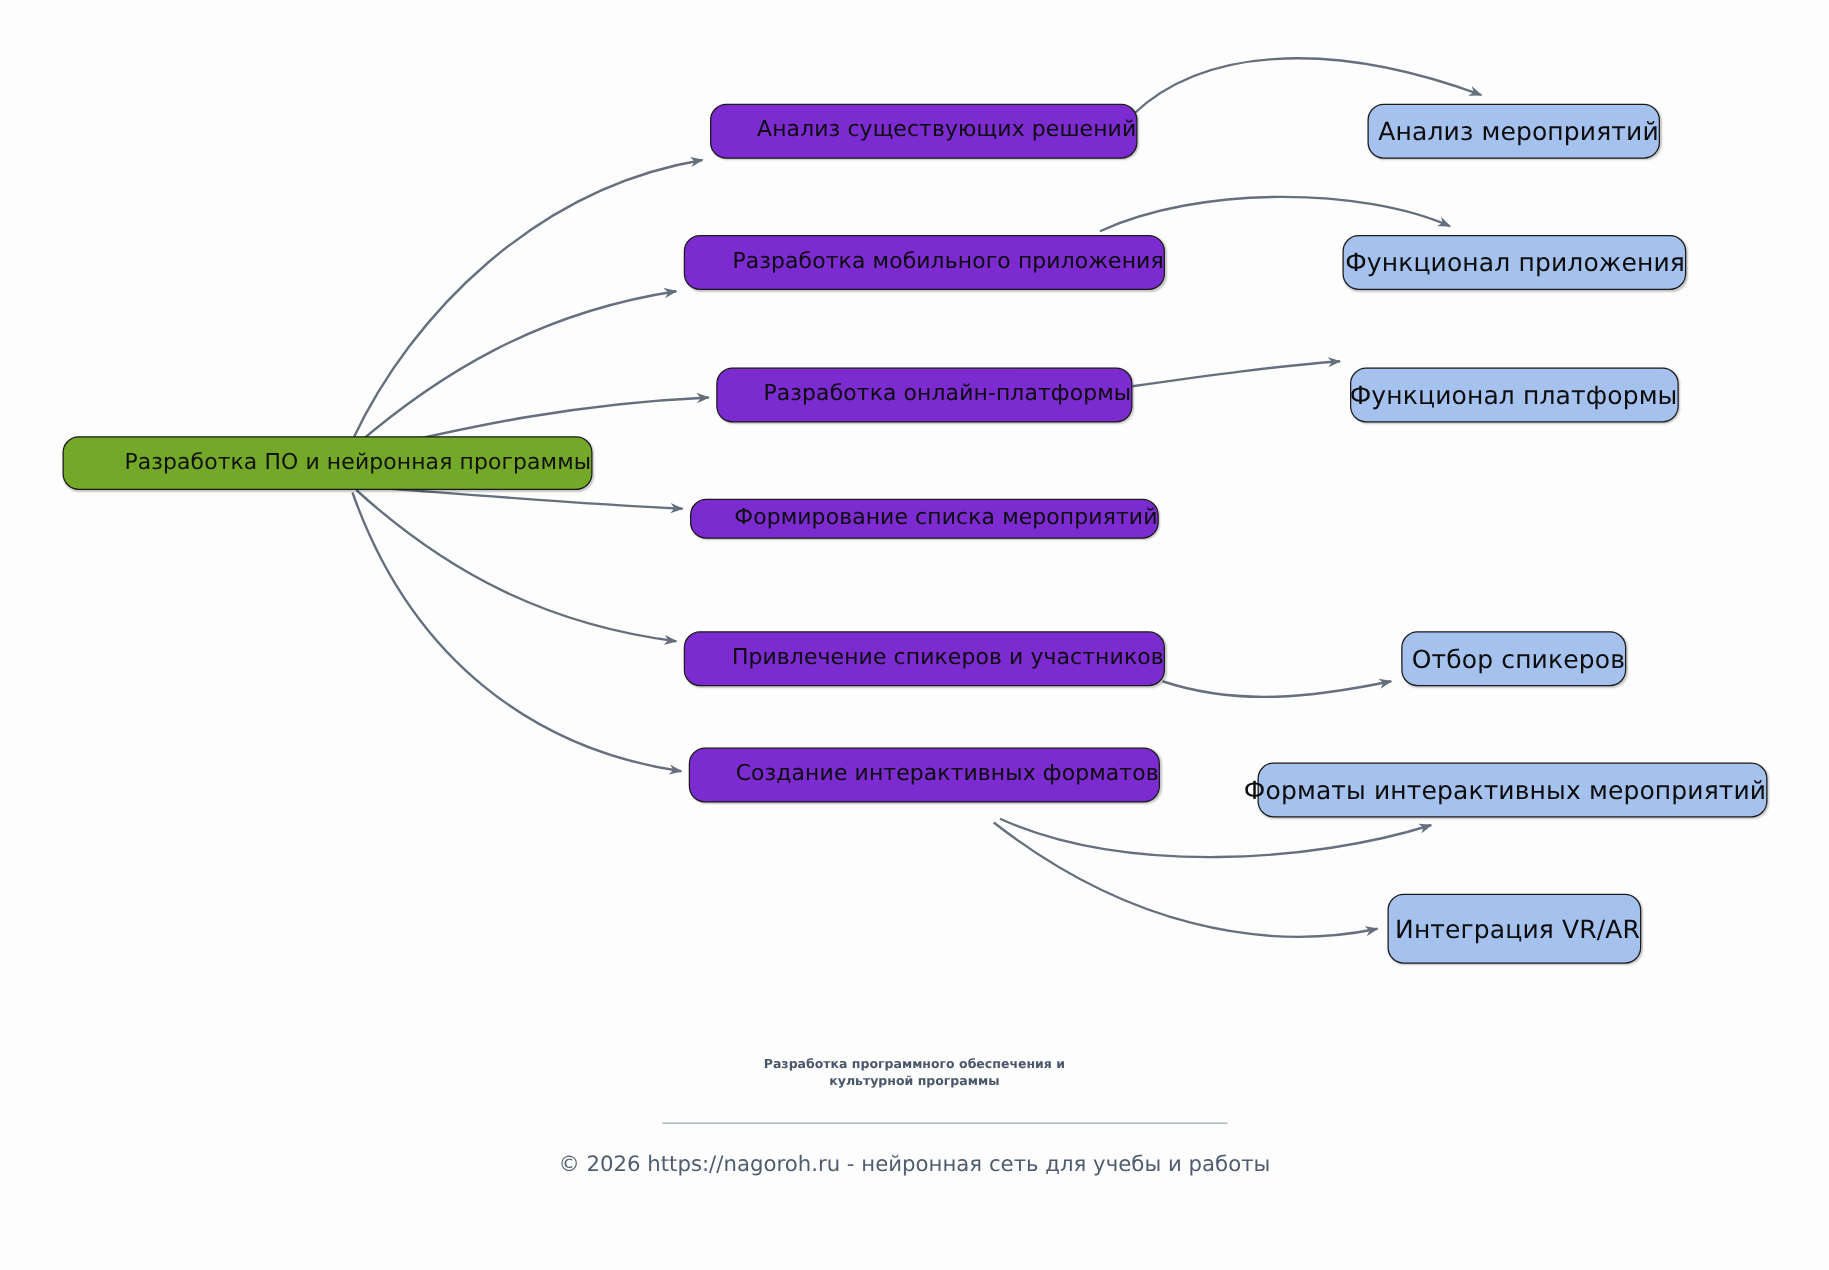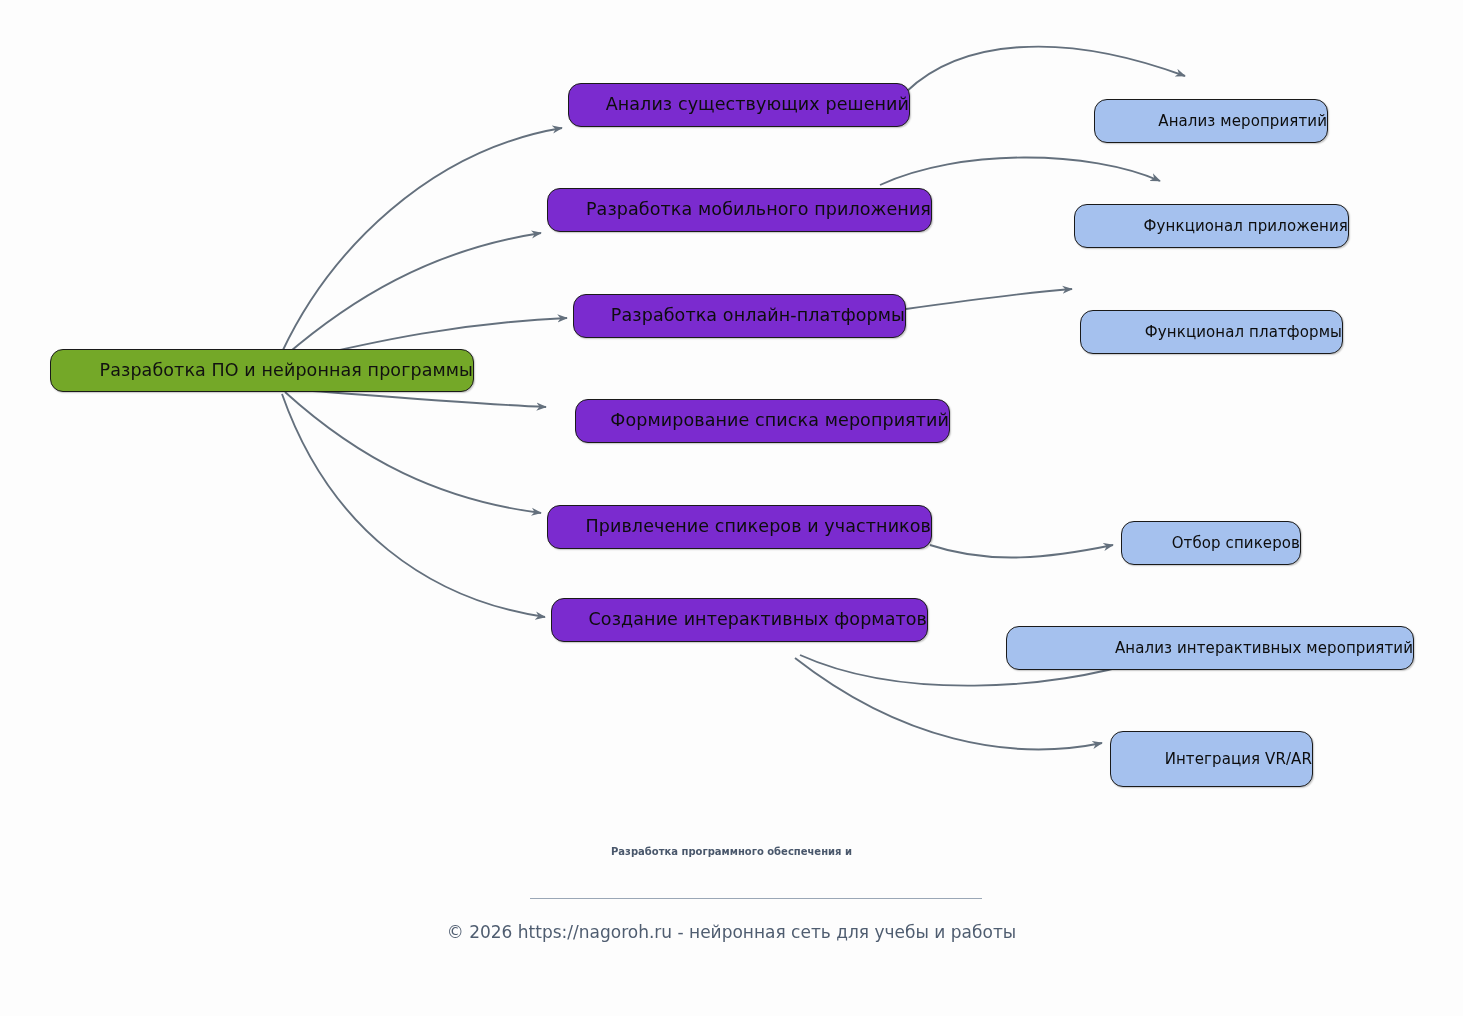--- a/index.html
+++ b/index.html
@@ -45,22 +45,21 @@
     font-size: 17.5px;
   }
   .node-branch {
     background: #7b2bcf;
     color: #0d0d0d;
     font-size: 17.5px;
   }
   .node-leaf {
     background: #a5c1ee;
     color: #0d0d0d;
-    font-size: 15px;
-    margin-top: 16px;
+    font-size: 20px;
   }
   #footer-title {
     position: absolute;
     left: 0;
     width: 1463px;
     text-align: center;
     top: 845px;
     font-size: 10px;
     font-weight: bold;
     color: #49576b;
@@ -121,21 +120,21 @@
   </div>
 
   <div class="node node-branch" style="left:547px; top:188px; width:385px; height:44px;">
     <span class="node-label">Разработка мобильного приложения</span>
   </div>
 
   <div class="node node-branch" style="left:573px; top:294px; width:333px; height:44px;">
     <span class="node-label">Разработка онлайн-платформы</span>
   </div>
 
-  <div class="node node-branch" style="left:575px; top:399px; width:375px; height:44px;">
+  <div class="node node-branch" style="left:552px; top:399px; width:375px; height:32px;">
     <span class="node-label">Формирование списка мероприятий</span>
   </div>
 
   <div class="node node-branch" style="left:547px; top:505px; width:385px; height:44px;">
     <span class="node-label">Привлечение спикеров и участников</span>
   </div>
 
   <div class="node node-branch" style="left:551px; top:598px; width:377px; height:44px;">
     <span class="node-label">Создание интерактивных форматов</span>
   </div>
@@ -150,28 +149,29 @@
 
   <div class="node node-leaf" style="left:1080px; top:294px; width:263px; height:44px;">
     <span class="node-label">Функционал платформы</span>
   </div>
 
   <div class="node node-leaf" style="left:1121px; top:505px; width:180px; height:44px;">
     <span class="node-label">Отбор спикеров</span>
   </div>
 
   <div class="node node-leaf" style="left:1006px; top:610px; width:408px; height:44px;">
-    <span class="node-label">Анализ интерактивных мероприятий</span>
+    <span class="node-label">Форматы интерактивных мероприятий</span>
   </div>
 
   <div class="node node-leaf" style="left:1110px; top:715px; width:203px; height:56px;">
     <span class="node-label">Интеграция VR/AR</span>
   </div>
 
   <div id="footer-title">
     <div>Разработка программного обеспечения и</div>
+    <div>культурной программы</div>
   </div>
 
   <div id="footer-rule"></div>
 
   <div id="footer-copy">© 2026 https://nagoroh.ru - нейронная сеть для учебы и работы</div>
 
 </div>
 
 </body></html>

